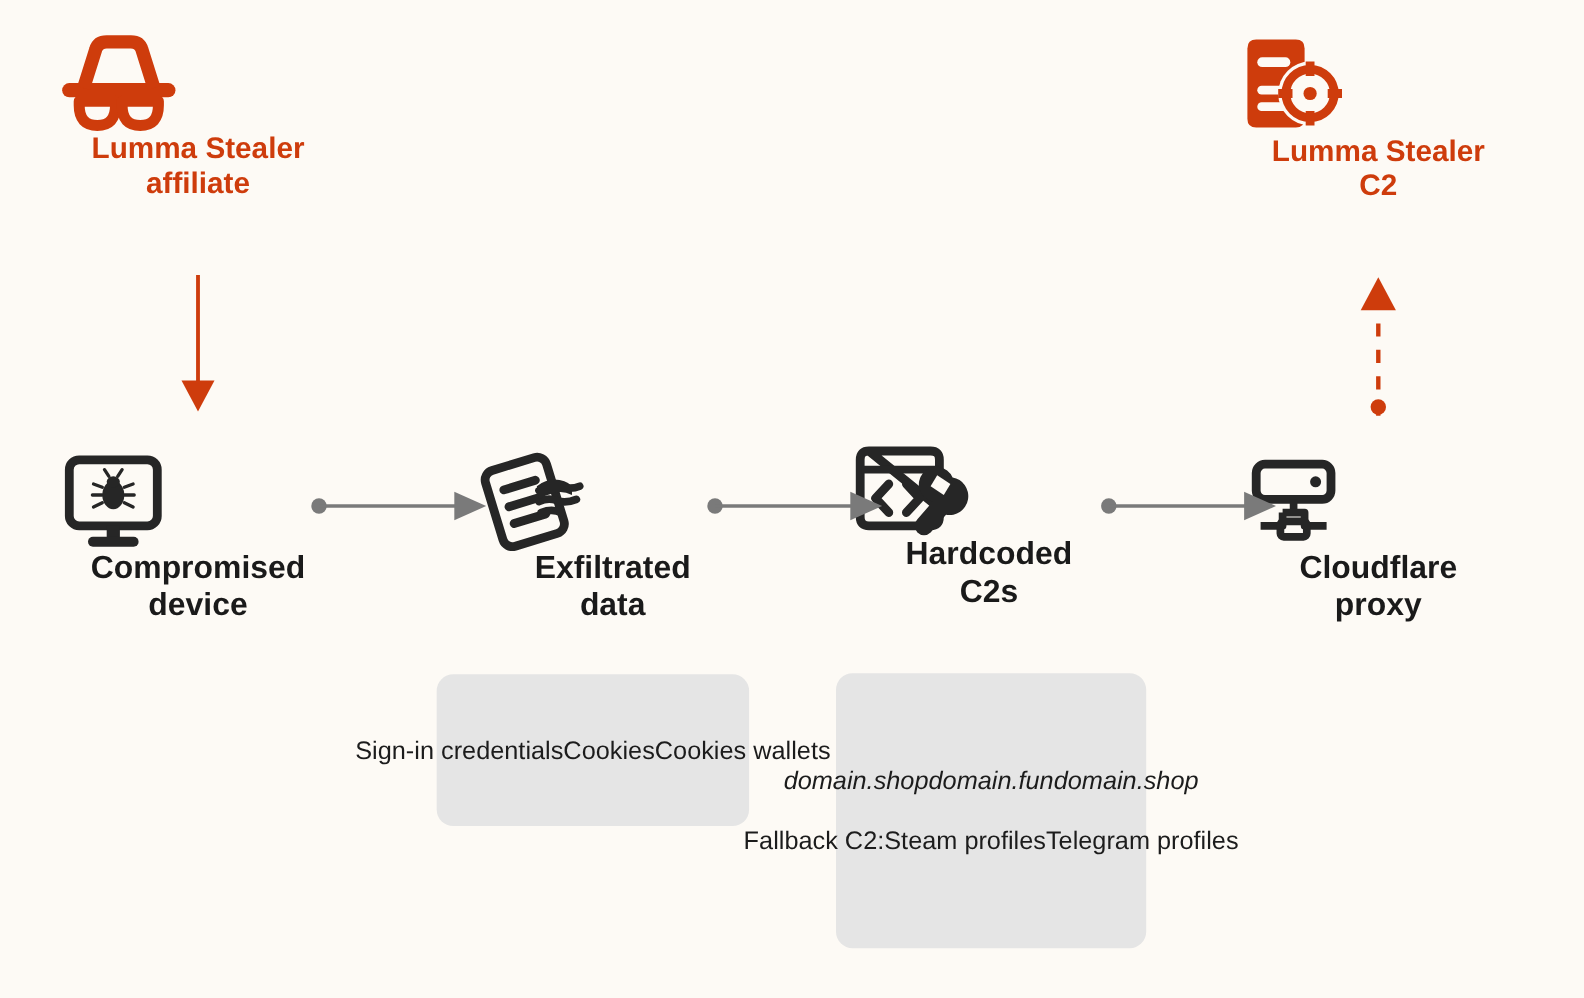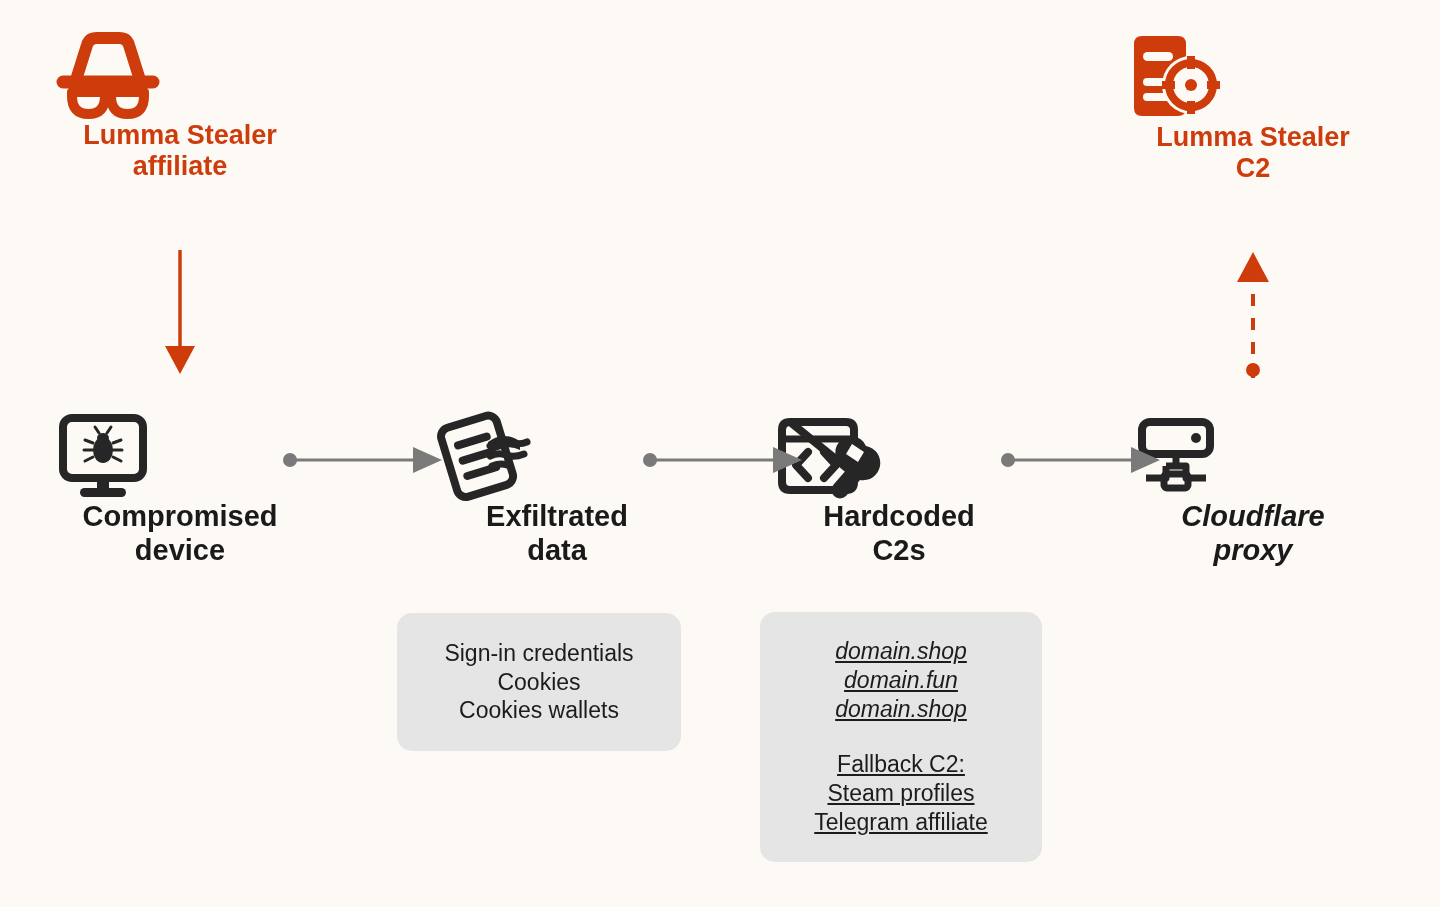--- a/index.html
+++ b/index.html
@@ -33,21 +33,21 @@
     flex-direction:column;
     align-items:center;
     justify-content:center;
     color:#1C1C1C;
     font-size:23px;
     line-height:1.26;
     text-align:center;
   }
   .infobox .line{white-space:pre;}
   .infobox .italic{font-style:italic;}
-  .infobox .group{display:flex;flex-direction:column;align-items:center;}
+  .infobox .group{display:flex;align-items:center;}
   .infobox .gap{height:26px;}
 
   
   .conn{position:absolute;}
   svg{display:block;overflow:visible;}
 </style>
 </head>
 <body>
 
 <div class="stage">
@@ -141,40 +141,40 @@
         <path d="M58 34 Q70 28 80 31 Q88 33 95 30
                  M58 44 Q66 40 74 43 Q82 46 92 42
                  M60 54 Q70 50 78 54" stroke="#262626" stroke-width="7" fill="none" stroke-linecap="round" stroke-linejoin="round"></path>
         <path d="M56 30 Q64 24 72 24 Q82 24 88 30 L88 38 Q80 34 72 36 Q64 38 58 42 Z" fill="#262626"></path>
       </svg>
     </span>
     <span class="label">Exfiltrated
 data</span>
   </div>
 
-  <div class="node dark" style="left:774px;top:412px;width:250px;">
+  <div class="node dark" style="left:774px;top:400px;width:250px;">
     <span class="icon">
       <svg width="100" height="88" viewBox="0 0 100 88" aria-hidden="true">
 
         <path d="M16 10 H72 Q80 10 80 18 V38 M80 62 V70 Q80 78 72 78 H16 Q8 78 8 70 V18 Q8 10 16 10 Z" fill="none" stroke="#262626" stroke-width="8" stroke-linecap="round"></path>
 
         <path d="M9 27 H79" stroke="#262626" stroke-width="7"></path>
 
         <path d="M34 40 L22 53 L34 66" fill="none" stroke="#262626" stroke-width="8" stroke-linecap="round" stroke-linejoin="round"></path>
         <path d="M50 40 L62 53 L50 66" fill="none" stroke="#262626" stroke-width="8" stroke-linecap="round" stroke-linejoin="round"></path>
 
         <path d="M92 34 A16 16 0 1 0 74 56 L60 72 A8 8 0 0 0 72 84 L86 68 A16 16 0 0 0 92 34 Z" fill="#262626"></path>
         <path d="M78 32 L90 40 L84 50 L72 42 Z" fill="#FDFAF5"></path>
       </svg>
     </span>
     <span class="label">Hardcoded
 C2s</span>
   </div>
 
-  <div class="node dark" style="left:1128px;top:412px;width:250px;font-style:italic;">
+  <div class="node dark" style="left:1128px;top:412px;width:250px;">
     <span class="icon">
       <svg width="96" height="88" viewBox="0 0 96 88" aria-hidden="true">
 
         <rect x="14" y="10" width="68" height="32" rx="8" fill="none" stroke="#262626" stroke-width="8"></rect>
         <circle cx="68" cy="26" r="5" fill="#262626"></circle>
 
         <path d="M48 42 V54" stroke="#262626" stroke-width="7"></path>
 
         <path d="M38 54 H58 V66 H78 M38 54 V66 H18" fill="none" stroke="#262626" stroke-width="7" stroke-linejoin="round"></path>
         <rect x="36" y="62" width="24" height="14" rx="3" fill="none" stroke="#262626" stroke-width="7"></rect>
@@ -209,27 +209,27 @@
   </div>
 
   <div class="infobox" style="left:397px;top:613px;width:284px;height:138px;">
     <div class="group">
       <span class="line">Sign-in credentials</span>
       <span class="line">Cookies</span>
       <span class="line">Cookies wallets</span>
     </div>
   </div>
 
-  <div class="infobox" style="left:760px;top:612px;width:282px;height:250px;text-decoration:underline;">
+  <div class="infobox" style="left:760px;top:612px;width:282px;height:250px;">
     <div class="group italic">
       <span class="line">domain.shop</span>
       <span class="line">domain.fun</span>
       <span class="line">domain.shop</span>
     </div>
     <div class="gap"></div>
     <div class="group">
       <span class="line">Fallback C2:</span>
       <span class="line">Steam profiles</span>
-      <span class="line">Telegram affiliate</span>
+      <span class="line">Telegram profiles</span>
     </div>
   </div>
 
 </div>
 
 </body></html>

